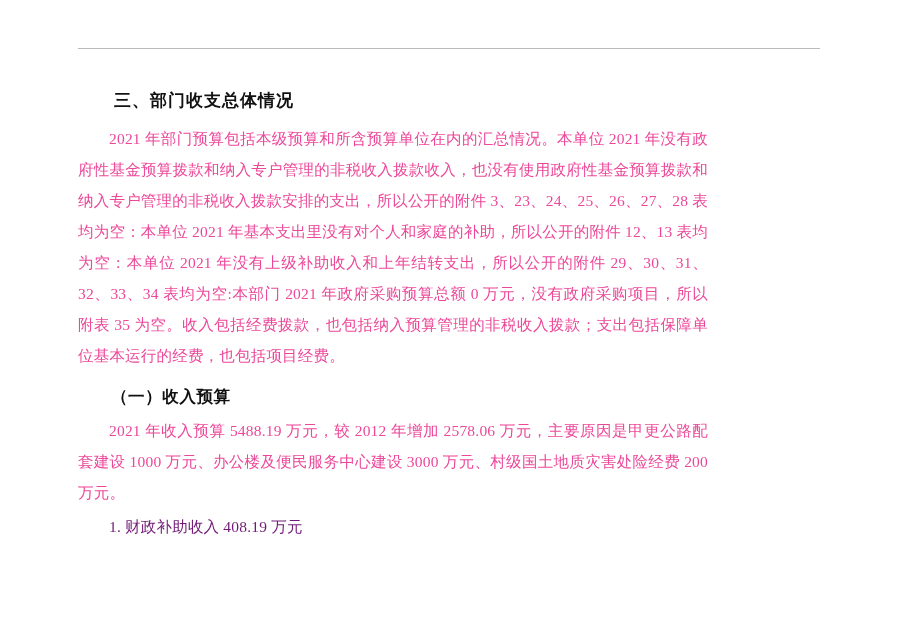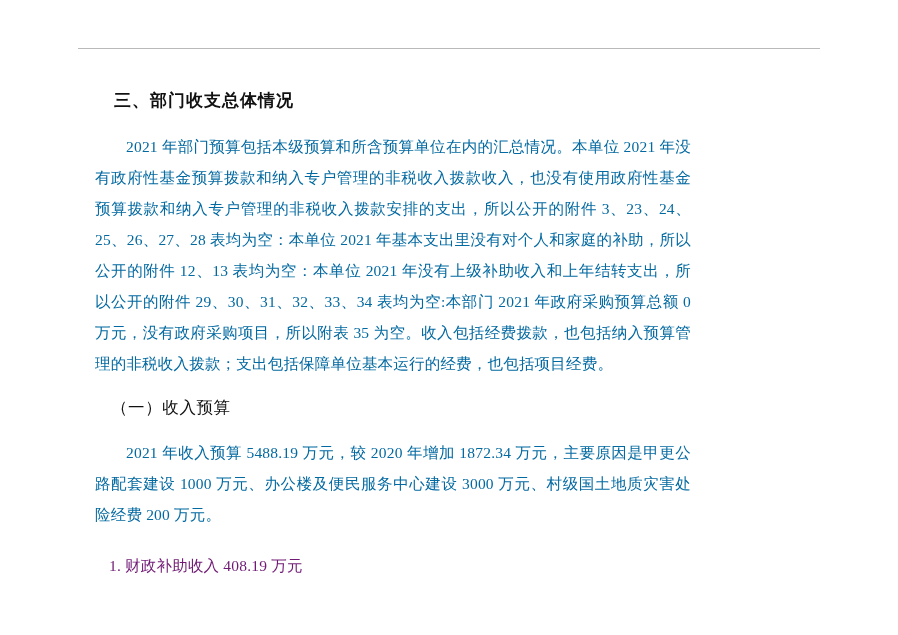--- a/index.html
+++ b/index.html
@@ -34,36 +34,36 @@
     font-size: 17px;
     font-weight: bold;
     letter-spacing: 1px;
     margin: 0 0 9px 0;
     padding-left: 36px;
     line-height: 1.5;
     color: #111111;
   }
   .subheading {
     font-size: 16.5px;
-    font-weight: normal;
+    font-weight: bold;
     letter-spacing: 0.6px;
     margin: 14px 0 6px 0;
     padding-left: 33px;
     line-height: 1.5;
     color: #111111;
   }
   p.body {
     font-size: 15.5px;
     line-height: 31px;
-    margin: 17px;
+    margin: 0;
     text-align: justify;
     text-justify: inter-ideograph;
     text-indent: 2em;
     letter-spacing: 0.2px;
-    color: #0369a1;
+    color: #ec4899;
   }
   p.item {
     font-size: 15.5px;
     line-height: 31px;
     margin: 0;
     text-indent: 2em;
     letter-spacing: 0.2px;
     color: #701a75;
   }
   .gap-sm { height: 3px; }
@@ -73,18 +73,18 @@
 
 <div class="page">
   <div class="rule-top"></div>
 
   <h2 class="heading">三、部门收支总体情况</h2>
 
   <p class="body">2021 年部门预算包括本级预算和所含预算单位在内的汇总情况。本单位 2021 年没有政府性基金预算拨款和纳入专户管理的非税收入拨款收入，也没有使用政府性基金预算拨款和纳入专户管理的非税收入拨款安排的支出，所以公开的附件 3、23、24、25、26、27、28 表均为空：本单位 2021 年基本支出里没有对个人和家庭的补助，所以公开的附件 12、13 表均为空：本单位 2021 年没有上级补助收入和上年结转支出，所以公开的附件 29、30、31、32、33、34 表均为空:本部门 2021 年政府采购预算总额 0 万元，没有政府采购项目，所以附表 35 为空。收入包括经费拨款，也包括纳入预算管理的非税收入拨款；支出包括保障单位基本运行的经费，也包括项目经费。</p>
 
   <h3 class="subheading">（一）收入预算</h3>
 
-  <p class="body">2021 年收入预算 5488.19 万元，较 2020 年增加 1872.34 万元，主要原因是甲更公路配套建设 1000 万元、办公楼及便民服务中心建设 3000 万元、村级国土地质灾害处险经费 200 万元。</p>
+  <p class="body">2021 年收入预算 5488.19 万元，较 2012 年增加 2578.06 万元，主要原因是甲更公路配套建设 1000 万元、办公楼及便民服务中心建设 3000 万元、村级国土地质灾害处险经费 200 万元。</p>
 
   <div class="gap-sm"></div>
 
   <p class="item">1. 财政补助收入 408.19 万元</p>
 </div>
 
 </body></html>

